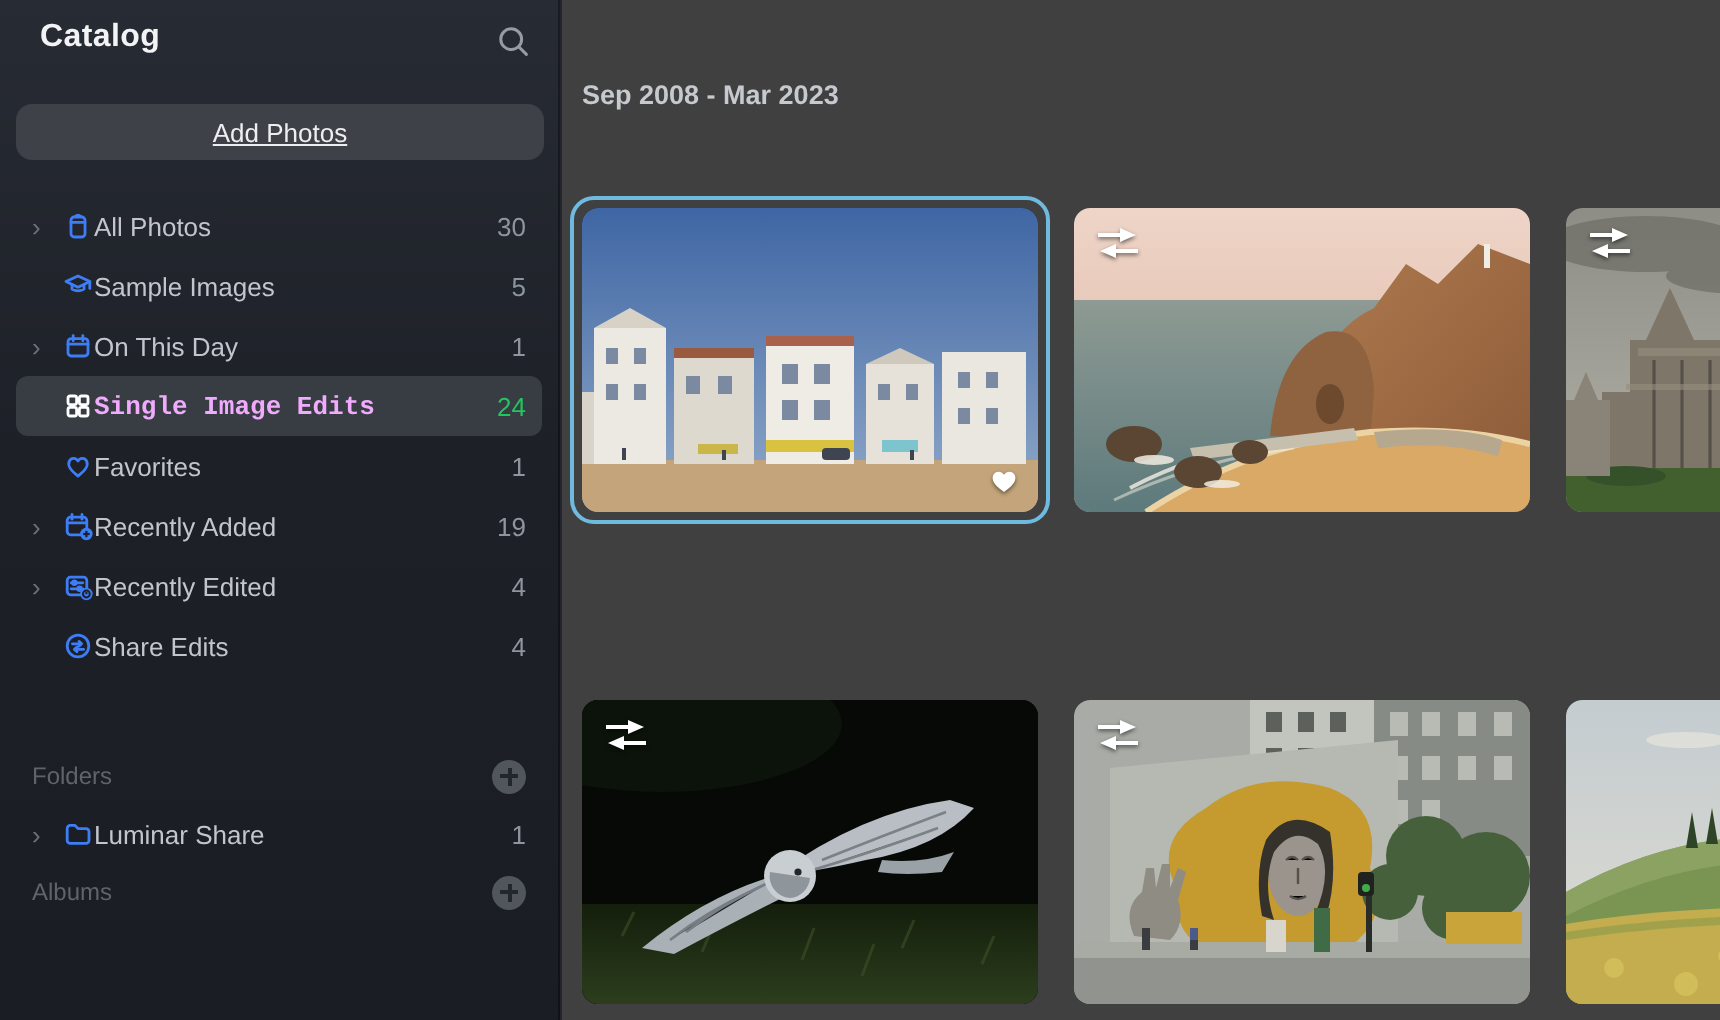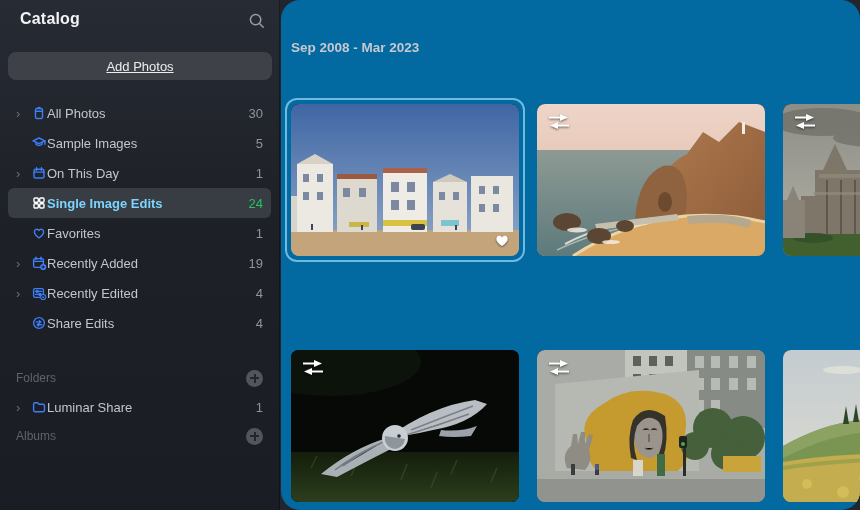--- a/index.html
+++ b/index.html
@@ -30,39 +30,39 @@
   .row {
     display:flex; align-items:center; height:30px;
     margin:0 8px; padding:0 8px; border-radius:6px; cursor:pointer;
   }
   .row.selected { background:#383c43; }
   .chev { width:14px; font-size:13px; line-height:1; color:#6b7077; flex:0 0 14px; }
   .chev.empty { visibility:hidden; }
   .ricon { width:16px; height:16px; flex:0 0 16px; margin-left:1px; }
   .rlabel { font-size:13px; color:#c2c6cc; white-space:nowrap; }
   .rcount { margin-left:auto; font-size:13px; color:#8f959d; }
-  .row.selected .rlabel { color:#7dd3fc; font-weight:600; }
+  .row.selected .rlabel { color:#f0abfc; font-weight:600;font-family:Liberation Mono, monospace; }
   .row.selected .rcount { color:#22c55e; font-weight:400; }
 
   .sect { display:flex; align-items:center; height:28px; margin:0 8px; padding:0 8px; }
-  .sect.first { margin-top:26px;gap:48px; }
+  .sect.first { margin-top:36px;gap:48px; }
   .sect-label { font-size:12px; color:#5f646b; }
   .plus-btn {
     margin-left:auto; width:17px; height:17px; border-radius:50%;
     background:#51555c; border:none; cursor:pointer; position:relative;
   }
   .plus-btn::before, .plus-btn::after {
     content:""; position:absolute; background:#23262b;
   }
   .plus-btn::before { left:4px; top:7.5px; width:9px; height:2px; }
   .plus-btn::after  { left:7.5px; top:4px; width:2px; height:9px; }
 
   
   .main { position:absolute; left:281px; top:0; width:579px; height:510px;
-    background:#0369a1; overflow:hidden;border-radius:19px; }
+    background:#404040; overflow:hidden; }
   .date-header { position:absolute; left:10px; top:40px; font-size:13.5px;
     font-weight:600; color:#c6c9ce; }
 
   .thumb {
     position:absolute; width:228px; height:152px; border-radius:8px;
     overflow:hidden; cursor:pointer; background:#000;
   }
   .thumb svg.scene { display:block; width:100%; height:100%; }
   .sel-ring {
     position:absolute; width:240px; height:164px; border:2px solid #6fbadf;

